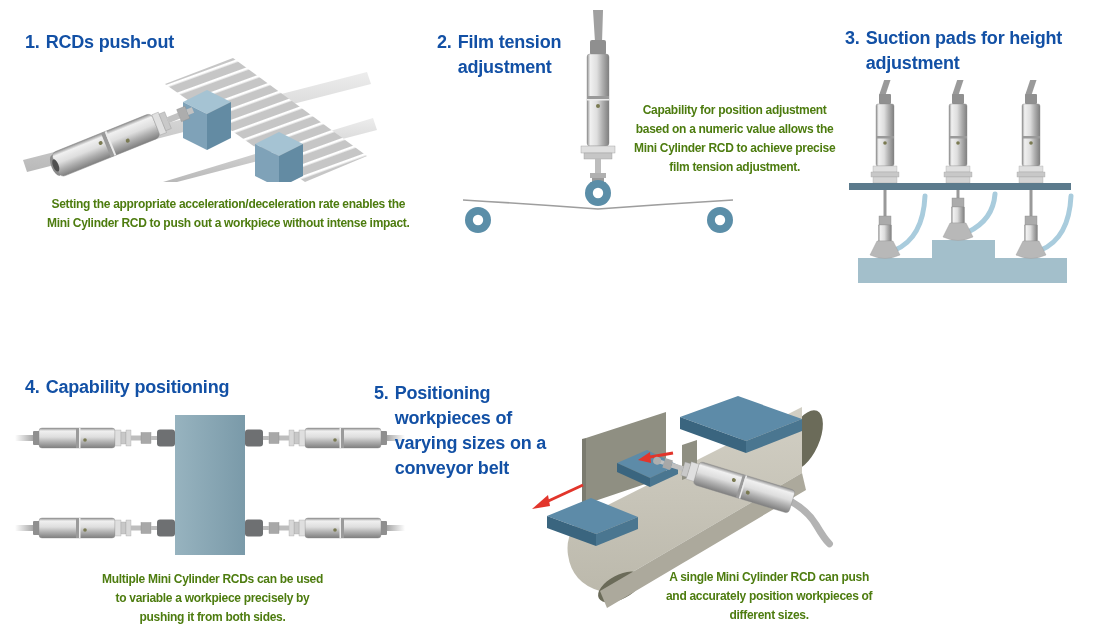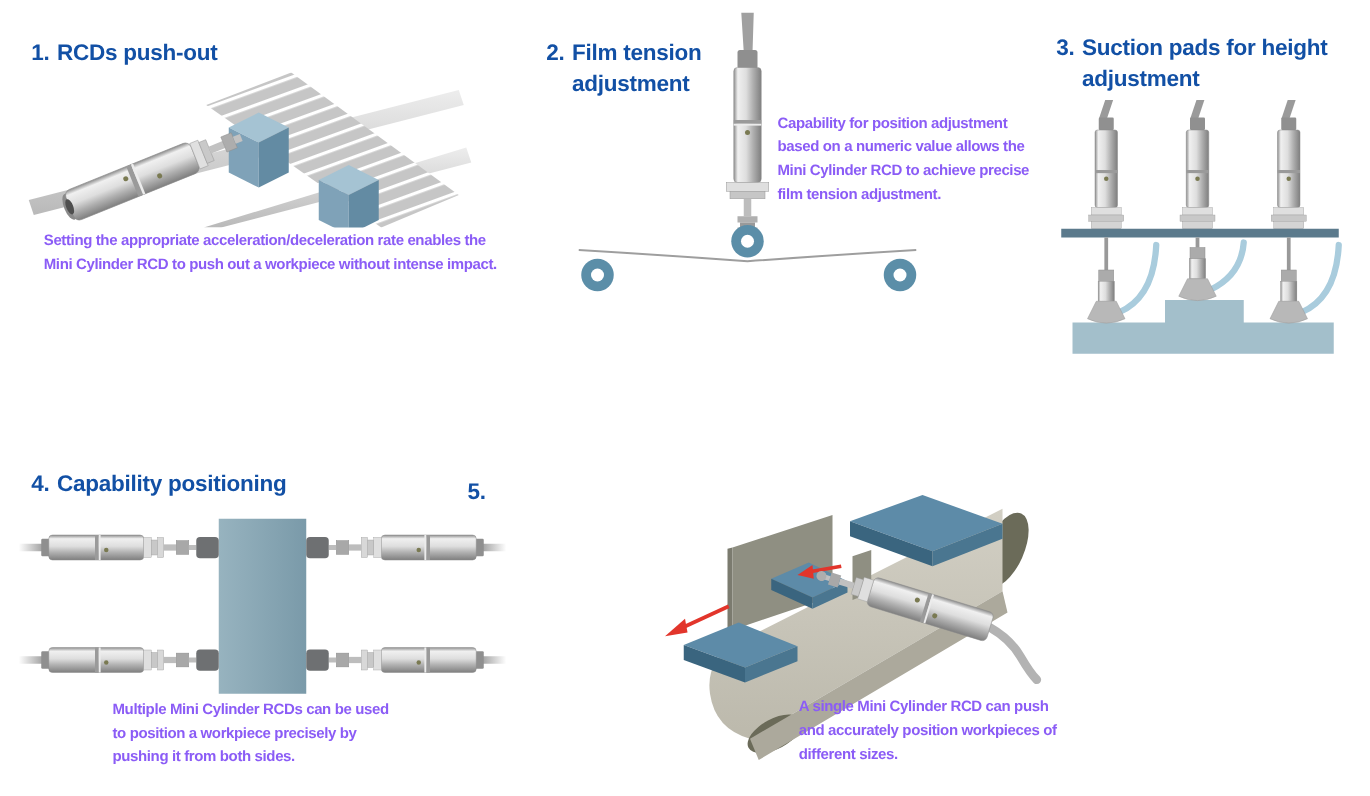--- a/index.html
+++ b/index.html
@@ -2,22 +2,22 @@
 <html><head>
 <meta charset="utf-8">
 <style>
   html,body{margin:0;padding:0;background:#fff;}
   .canvas{position:relative;width:1096px;height:637px;background:#ffffff;overflow:hidden;
           font-family:"Liberation Sans","DejaVu Sans",sans-serif;}
   section{position:absolute;inset:0;pointer-events:none;}
   .heading{position:absolute;display:flex;gap:6px;color:#1250A5;font-size:18px;font-weight:700;
            line-height:25px;letter-spacing:-0.2px;white-space:pre-line;}
   .heading .num{flex:0 0 auto;}
-  .caption{position:absolute;margin:0;color:#8b5cf6;font-size:12px;font-weight:700;
-           line-height:19px;letter-spacing:-0.3px;white-space:pre-line;}
+  .caption{position:absolute;margin:12px;color:#4d7c0f;font-size:12px;font-weight:700;
+           line-height:19px;letter-spacing:-0.3px;white-space:pre-line;text-align:center;}
   .illus{position:absolute;}
 </style>
 </head>
 <body>
 
 <div class="canvas">
 
   <section>
     <div class="heading" style="left:25px;top:30px">
       <span class="num">1.</span>
@@ -226,27 +226,31 @@
         </g>
       </defs>
       <rect x="160" y="10" width="70" height="140" fill="url(#blockG4)"></rect>
       <use href="#assy4" transform="translate(0,33)"></use>
       <use href="#assy4" transform="translate(0,123)"></use>
       <use href="#assy4" transform="translate(390,33) scale(-1,1)"></use>
       <use href="#assy4" transform="translate(390,123) scale(-1,1)"></use>
     </svg>
 
     <p class="caption" style="left:90px;top:558px">Multiple Mini Cylinder RCDs can be used
-to position a workpiece precisely by
+to variable a workpiece precisely by
 pushing it from both sides.</p>
   </section>
 
   <section>
     <div class="heading" style="left:374px;top:381px">
       <span class="num">5.</span>
+      <span class="title">Positioning
+workpieces of
+varying sizes on a
+conveyor belt</span>
     </div>
 
     <svg class="illus" style="left:480px;top:385px" width="580" height="230" viewBox="0 0 580 230">
       <defs>
         <linearGradient id="met5" x1="0" y1="0" x2="0" y2="1">
           <stop offset="0" stop-color="#8E8E8E"></stop>
             <stop offset="0.15" stop-color="#F0F0F0"></stop>
           <stop offset="0.45" stop-color="#DEDEDE"></stop>
             <stop offset="0.7" stop-color="#B0B0B0"></stop>
           <stop offset="1" stop-color="#7F7F7F"></stop>
@@ -297,18 +301,18 @@
         <circle cx="-62" cy="-4" r="2" fill="#7A7A52"></circle>
         <rect x="-108" y="-9" width="8" height="18" fill="#DFDFDF" stroke="#999999" stroke-width="0.3"></rect>
         <rect x="-114" y="-7" width="6" height="14" fill="#C9C9C9" stroke="#999999" stroke-width="0.3"></rect>
         <rect x="-126" y="-2.5" width="12" height="5" fill="#C0C0C0"></rect>
         <rect x="-134" y="-5" width="8" height="10" fill="#A8A8A8"></rect>
         <rect x="-140" y="-2" width="6" height="4" fill="#C0C0C0"></rect>
         <circle cx="-141" cy="0" r="4" fill="#AEAEAE"></circle>
       </g>
     </svg>
 
-    <p class="caption" style="left:639px;top:556px">A single Mini Cylinder RCD can push
+    <p class="caption" style="left:654px;top:556px">A single Mini Cylinder RCD can push
 and accurately position workpieces of
 different sizes.</p>
   </section>
 
 </div>
 
 </body></html>

